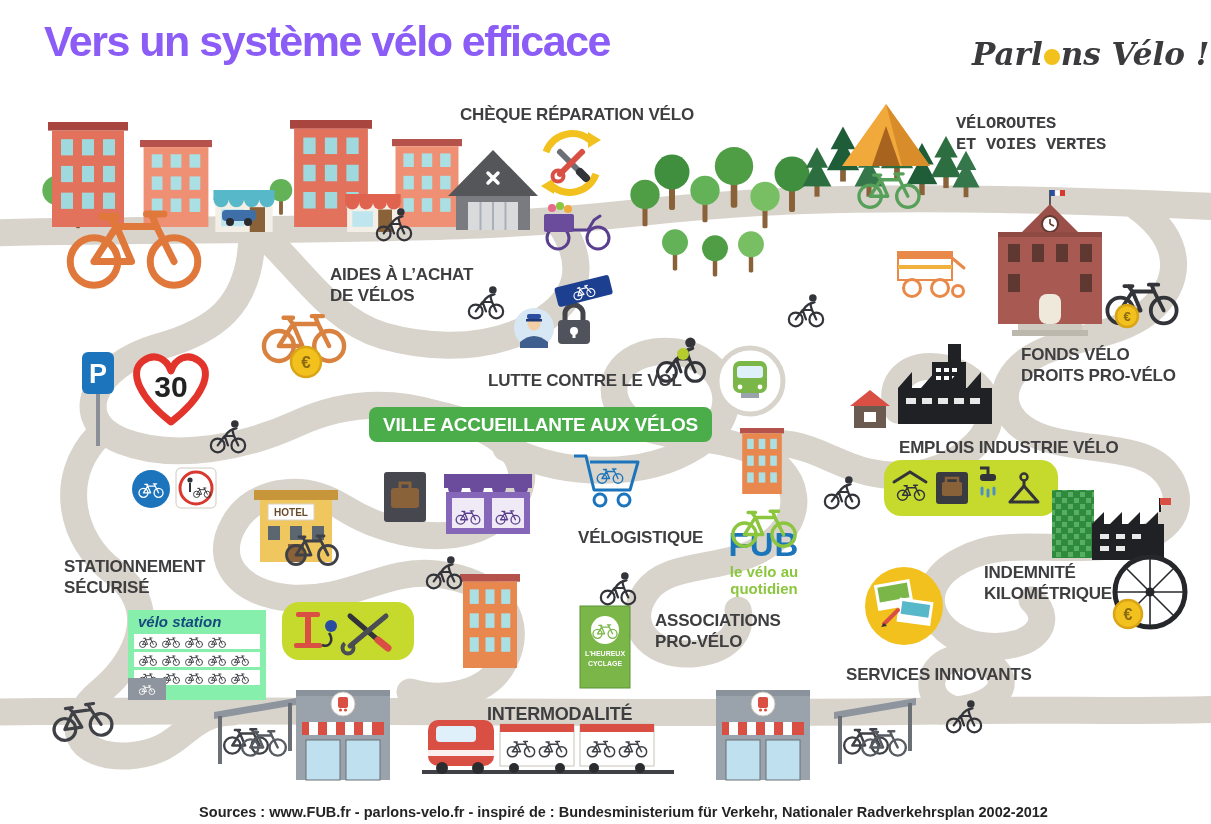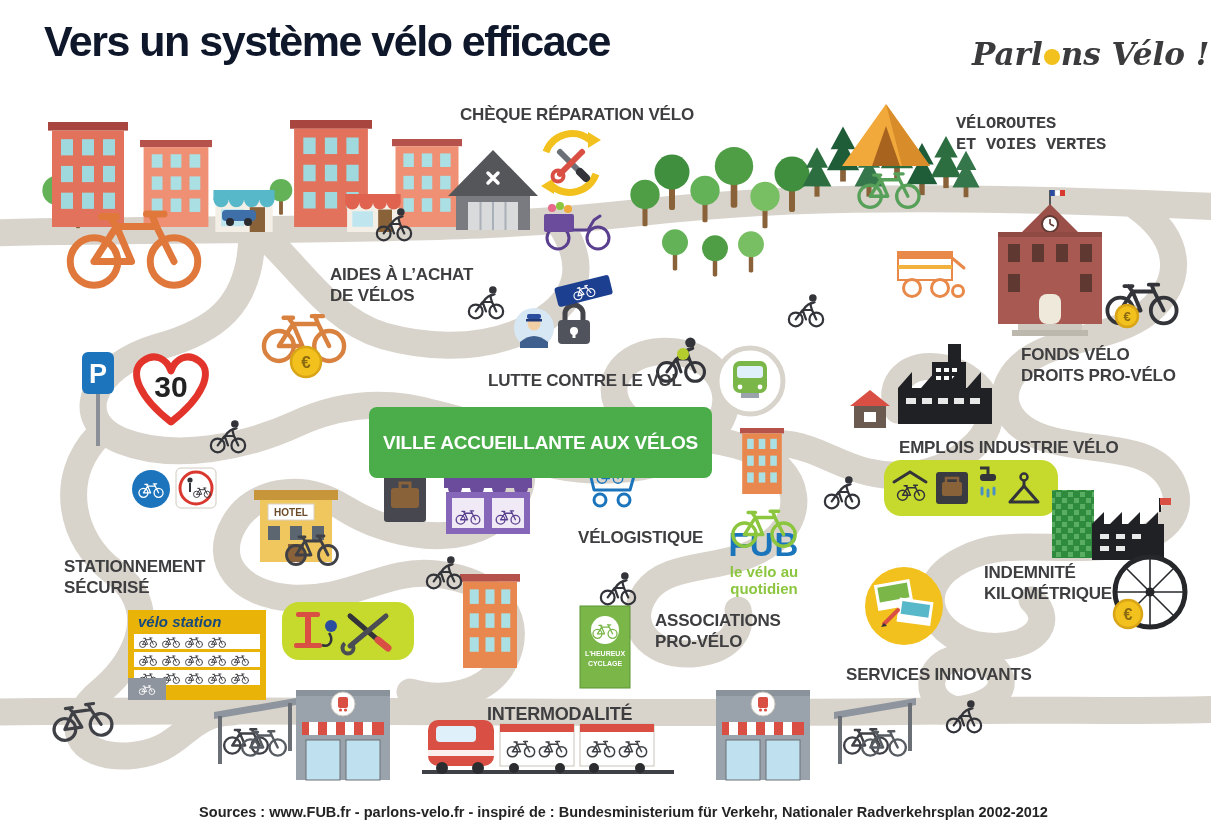--- a/index.html
+++ b/index.html
@@ -1,34 +1,34 @@
 <!DOCTYPE html>
 <html style="--banner_green: #4aad4a; --road_gray: #d8d4cb; --heart_red: #e2342b; --sign_blue: #1c75bc; --coin_yellow: #f2c11d; --panel_chartreuse: #c6da2e; --fub_blue: #1b75bb; --fub_green: #8cc63f;"><head>
 <meta charset="utf-8">
 <style>
   html,body{margin:0;padding:0;background:#fff;}
   .stage{position:relative;width:1211px;height:824px;background:#fff;overflow:hidden;
          font-family:"Liberation Sans",sans-serif;}
   .scene{position:absolute;left:0;top:0;}
   .road{fill:none;stroke:var(--road_gray,#d8d4cb);stroke-width:27;stroke-linecap:round;stroke-linejoin:round;}
   .title{position:absolute;left:44px;top:20px;font-weight:700;font-size:43px;line-height:1;
-         color:#0f172a;letter-spacing:-1.5px;}
+         color:#8b5cf6;letter-spacing:-1.5px;}
   .logo{position:absolute;left:972px;top:36px;font-family:"DejaVu Serif",serif;font-style:italic;
         font-weight:700;font-size:31px;color:#3b3b3d;white-space:nowrap;}
   .logo .dot{display:inline-block;width:16px;height:16px;border-radius:50%;
              background:var(--coin_yellow,#f2c11d);margin:0 1px;}
   .lbl{position:absolute;font-weight:700;font-size:17px;line-height:1.25;color:#3e3e40;
        white-space:pre-line;letter-spacing:-0.2px;}
   .banner{position:absolute;left:369px;top:407px;background:var(--banner_green,#4aad4a);color:#fff;
-          font-weight:700;font-size:19px;line-height:1;padding:26px 14px;border-radius:8px;
+          font-weight:700;font-size:19px;line-height:1;padding:8px 14px;border-radius:8px;
           letter-spacing:-0.2px;}
   .footer{position:absolute;left:0;right:0;top:804px;text-align:center;font-weight:700;
           font-size:14.5px;color:#242424;margin-left:36px;}
   
-  .vstation{position:absolute;left:128px;top:610px;width:138px;height:90px;background:#eab308;}
+  .vstation{position:absolute;left:128px;top:610px;width:138px;height:90px;background:#86efac;}
   .vs-head{font-style:italic;font-weight:700;font-size:15px;color:#16497d;padding:3px 0 1px 10px;}
   .vs-row{background:#fff;height:15px;margin:3px 6px;display:flex;align-items:center;gap:3px;padding:0 4px;}
   .vs-row svg{width:20px;height:12px;--c:#3f4147;flex:0 0 auto;}
   .vs-dock{position:absolute;left:0;bottom:0;width:38px;height:22px;background:#8f959e;
            display:flex;align-items:center;justify-content:center;}
   .vs-dock svg{width:18px;height:11px;--c:#ffffff;}
   
   .fub{position:absolute;left:712px;top:528px;width:104px;text-align:center;}
   .fub .name{font-weight:700;font-size:33px;line-height:1;color:var(--fub_blue,#1b75bb);letter-spacing:1px;}
   .fub .tag{font-weight:700;font-size:15px;color:var(--fub_green,#8cc63f);margin-top:2px;}

